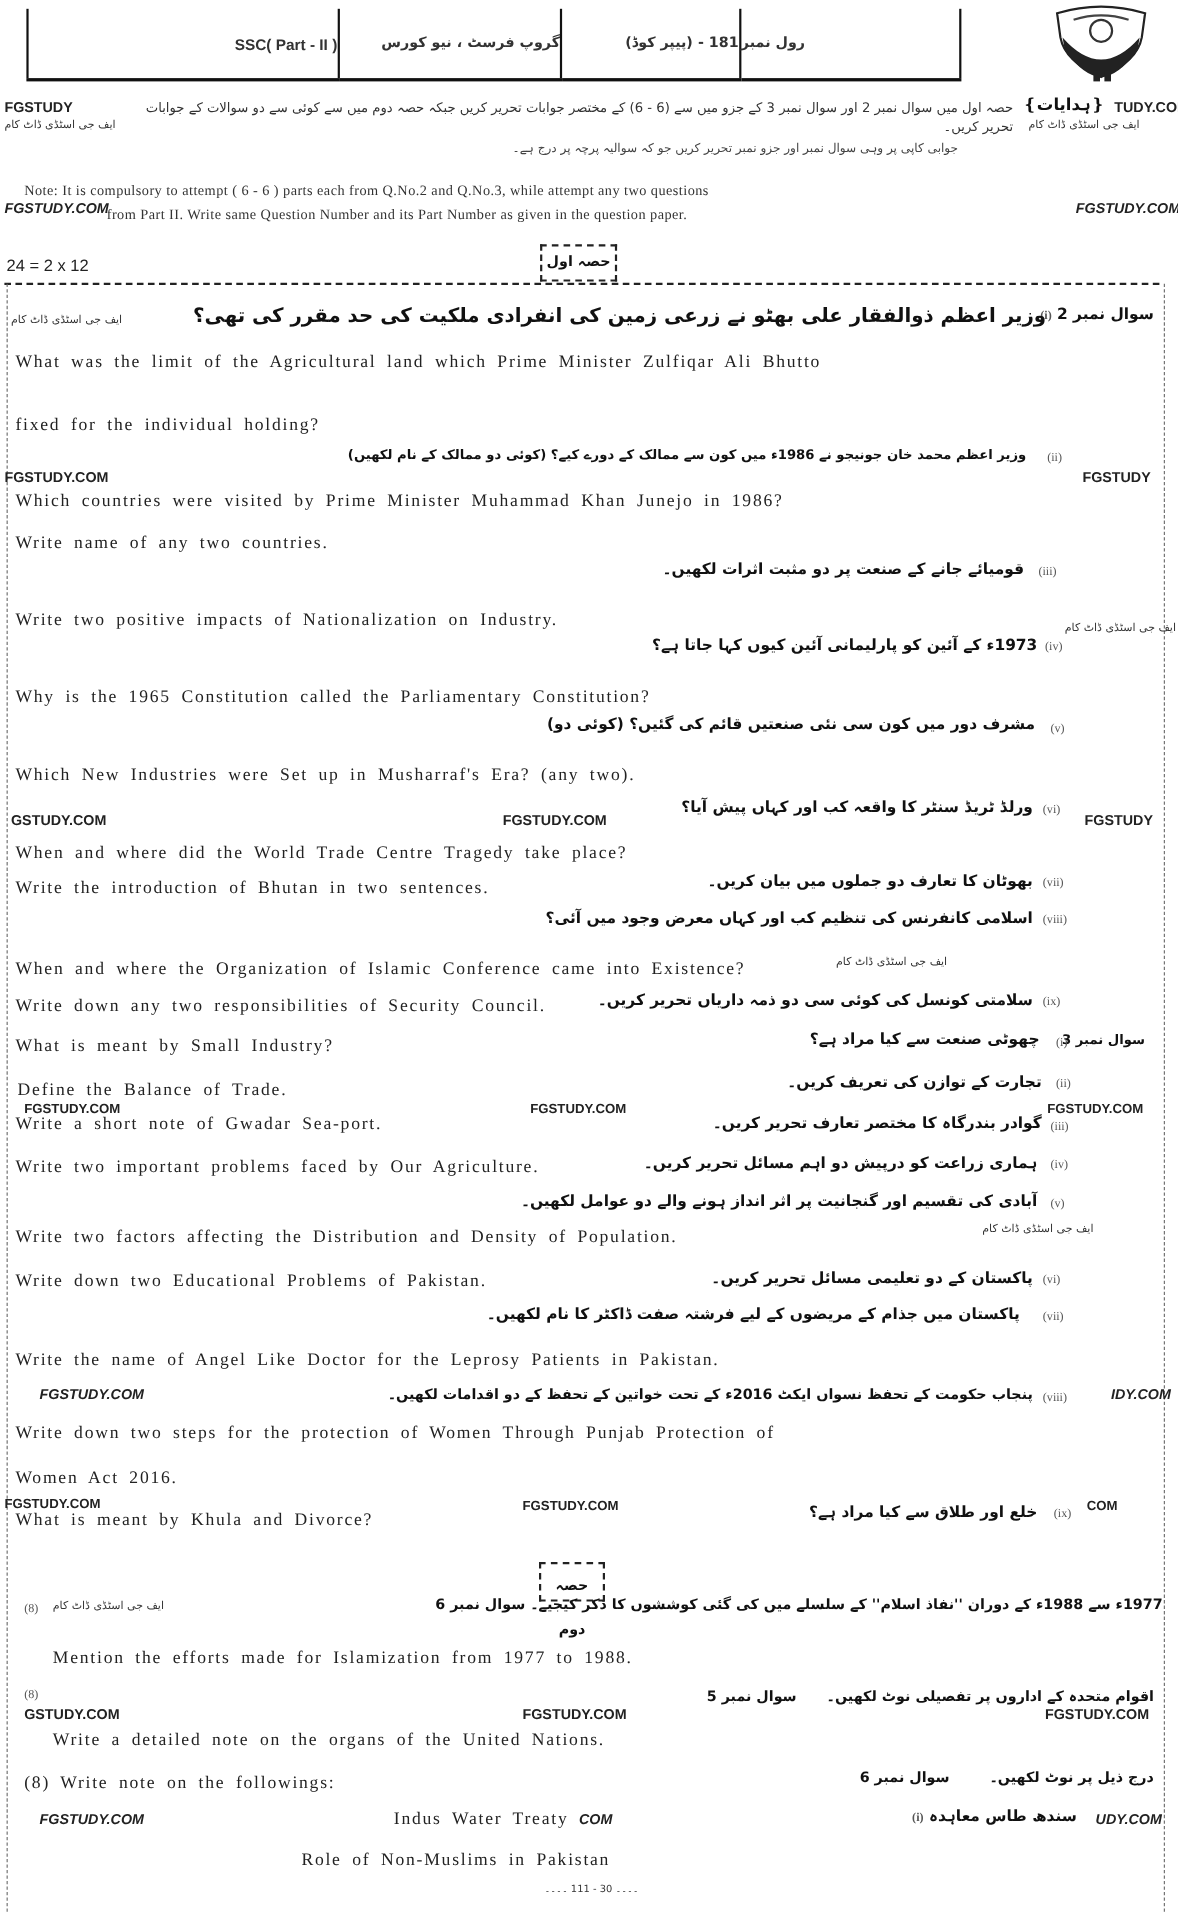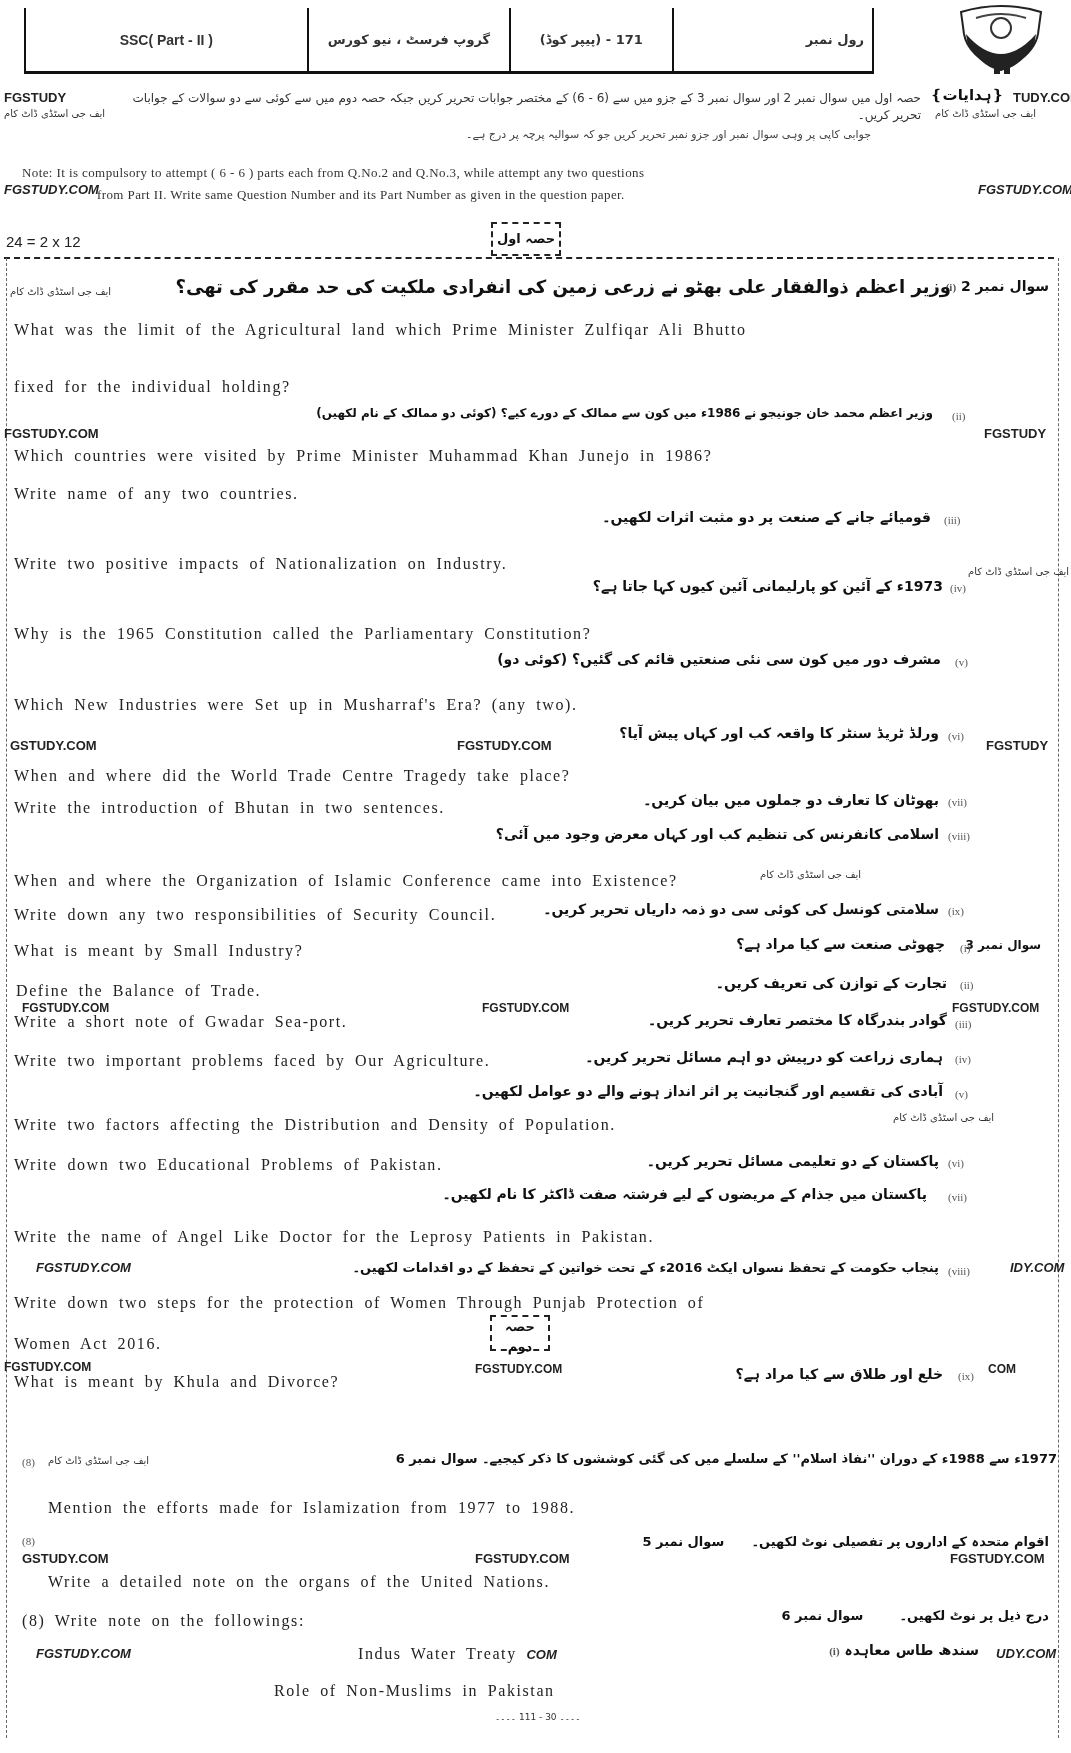--- a/index.html
+++ b/index.html
@@ -6,21 +6,21 @@
   body {
     width: 1071px; height: 1753px; position: relative; overflow: hidden;
     font-family: "DejaVu Serif", serif; color: #111;
   }
   .abs { position: absolute; }
   .sans { font-family: "Liberation Sans", sans-serif; }
 
   
   .hdr-table { left: 24px; top: 8px; width: 850px; height: 66px; border-collapse: collapse; }
   .hdr-table td { border: 2px solid #111; border-top: none; text-align: center; font-family: "Liberation Sans", sans-serif; font-size: 14px; font-weight: bold; color: #333; padding: 0; }
-  .hdr-table tr:first-child td { height: 30px; border-bottom: 3px solid #111; }
+  .hdr-table tr:first-child td { height: 30px; border-bottom: 3px solid #111; text-align: right; }
   .hdr-table tr:last-child td { height: 30px; border-bottom: 3px solid #111; }
   .hdr-table td.rtl { direction: rtl; font-family: "DejaVu Sans", sans-serif; font-weight: bold; font-size: 13px; }
 
   .logo { left: 946px; top: 4px; width: 110px; height: 72px; }
 
   .wm { font-family: "Liberation Sans", sans-serif; font-weight: bold; font-size: 13px; color: #222; }
   .wm-i { font-style: italic; }
 
   .note { font-family: "Liberation Serif", serif; font-size: 13px; color: #333; letter-spacing: 0.4px; }
 
@@ -35,22 +35,22 @@
   .dash-v { border-left: 1px dashed #666; width: 0; }
 </style>
 </head>
 <body>
 
 <table class="abs hdr-table">
   <tbody>
       <tr>
     <td style="width:280px">SSC( Part - II )</td>
     <td class="rtl" style="width:200px">گروپ فرسٹ ، نیو کورس</td>
-    <td class="rtl" style="width:160px">171 - (پیپر کوڈ)</td>
-    <td class="rtl" style="width:190px;text-align:right;padding-right:8px">رول نمبر</td>
+    <td class="rtl" style="width:160px">181 - (پیپر کوڈ)</td>
+    <td class="rtl" style="width:190px;text-align:left;padding-right:8px">رول نمبر</td>
   </tr>
 </tbody>
   </table>
 
 <div class="abs logo">
   <svg width="110" height="72" viewBox="0 0 110 72">
     <path d="M15 8 Q55 -4 95 8 L92 30 Q88 52 55 66 Q22 52 18 30 Z" fill="#fff" stroke="#222" stroke-width="2"></path>
     <path d="M20 30 Q55 70 90 30 L88 42 Q70 66 55 66 Q40 66 22 42 Z" fill="#222"></path>
     <circle cx="55" cy="24" r="10" fill="none" stroke="#333" stroke-width="2"></circle>
     <path d="M30 14 Q55 6 80 14" fill="none" stroke="#444" stroke-width="2"></path>
@@ -168,21 +168,21 @@
 <div class="abs qline" style="left:14px;top:1294px">Write down two steps for the protection of Women Through Punjab Protection of</div>
 <div class="abs qline" style="left:14px;top:1335px">Women Act 2016.</div>
 
 <div class="abs wm" style="left:4px;top:1360px;font-size:12px">FGSTUDY.COM</div>
 <div class="abs wm" style="left:475px;top:1362px;font-size:12px">FGSTUDY.COM</div>
 <div class="abs num" style="left:958px;top:1370px">(ix)</div>
 <div class="abs ur" style="right:128px;top:1366px">خلع اور طلاق سے کیا مراد ہے؟</div>
 <div class="abs wm" style="left:988px;top:1362px;font-size:12px">COM</div>
 <div class="abs qline" style="left:14px;top:1373px">What is meant by Khula and Divorce?</div>
 
-<div class="abs part-box" style="left:490px;top:1315px;width:56px;height:32px;line-height:20px">حصہ دوم</div>
+<div class="abs part-box" style="left:490px;top:1420px;width:56px;height:32px;line-height:40px">حصہ دوم</div>
 
 <div class="abs num" style="left:22px;top:1456px">(8)</div>
 <div class="abs ur-sm" style="left:48px;top:1455px">ایف جی اسٹڈی ڈاٹ کام</div>
 <div class="abs ur" style="right:14px;top:1451px;font-size:13px"><span>1977ء سے 1988ء کے دوران ''نفاذ اسلام'' کے سلسلے میں کی گئی کوششوں کا ذکر کیجیے۔</span> <span>سوال نمبر 6</span></div>
 <div class="abs qline" style="left:48px;top:1499px">Mention the efforts made for Islamization from 1977 to 1988.</div>
 
 <div class="abs num" style="left:22px;top:1535px">(8)</div>
 <div class="abs ur" style="right:22px;top:1534px;font-size:13px"><span>اقوام متحدہ کے اداروں پر تفصیلی نوٹ لکھیں۔</span>&nbsp;&nbsp;&nbsp;&nbsp;&nbsp;&nbsp;<span>سوال نمبر 5</span></div>
 <div class="abs wm" style="left:22px;top:1551px">GSTUDY.COM</div>
 <div class="abs wm" style="left:475px;top:1551px">FGSTUDY.COM</div>

